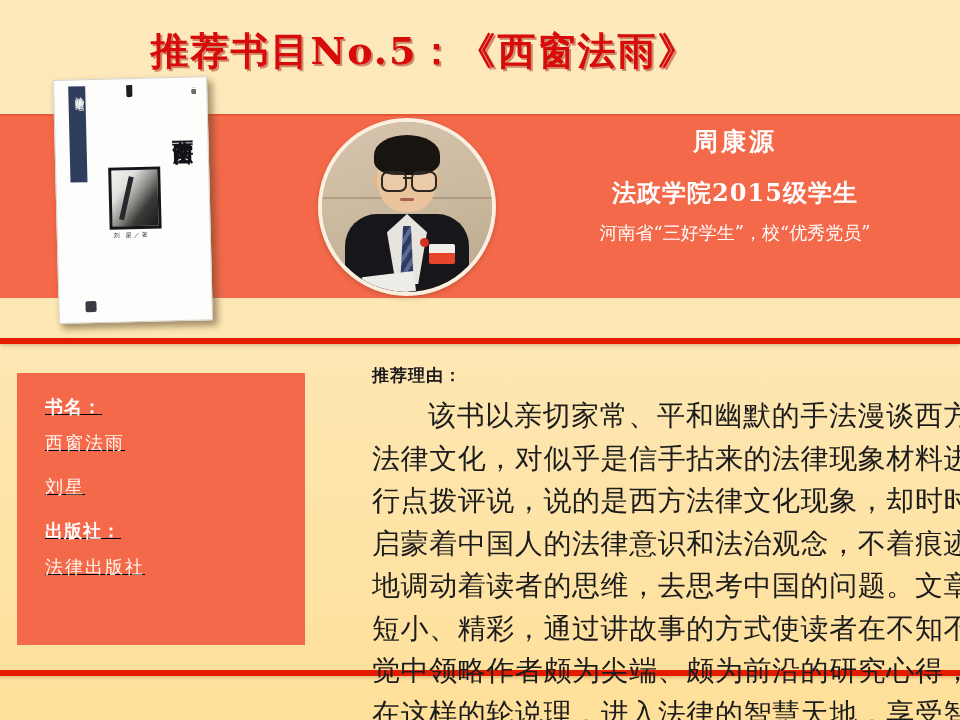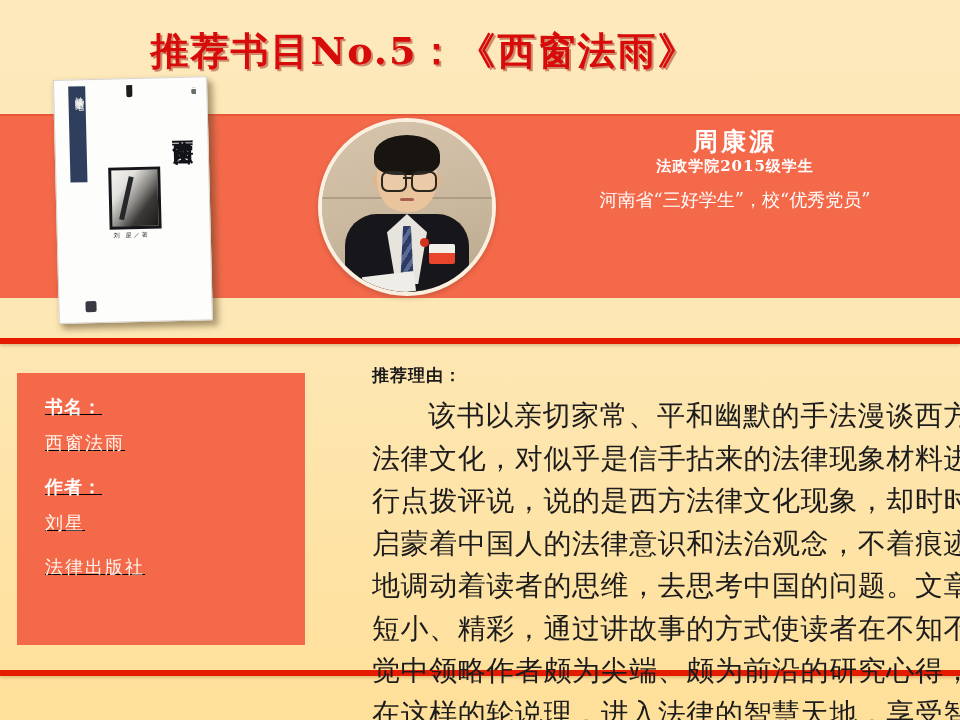--- a/index.html
+++ b/index.html
@@ -344,23 +344,23 @@
   .speaker-name {
     font-family: "DejaVu Serif", "Liberation Serif", serif;
     font-weight: bold;
     font-size: 25px;
     letter-spacing: 3px;
     line-height: 1.25;
   }
   .speaker-role {
     font-family: "DejaVu Serif", "Liberation Serif", serif;
     font-weight: bold;
-    font-size: 15px;
+    font-size: 24px;
     letter-spacing: 1px;
-    margin-top: 0;
+    margin-top: 20px;
   }
   .speaker-honor {
     font-family: "DejaVu Serif", "Liberation Serif", serif;
     font-weight: normal;
     font-size: 18px;
     letter-spacing: 0px;
     margin-top: 12px;
   }
 
   
@@ -485,22 +485,22 @@
     <div class="speaker-honor">河南省“三好学生”，校“优秀党员”</div>
   </div>
 
   <div class="divider top"></div>
   <div class="divider bottom"></div>
 
   <div class="info-box">
     <div class="info-inner">
       <div class="info-label">书名：</div>
       <div class="info-value">西窗法雨</div>
-      <div class="info-label">作者：</div>
       <div class="info-value">刘星</div>
+      <div class="info-label">出版社：</div>
       <div class="info-value last">法律出版社</div>
     </div>
   </div>
 
   <div class="reco">
     <div class="reco-label">推荐理由：</div>
     <div class="reco-body">该书以亲切家常、平和幽默的手法漫谈西方法律文化，对似乎是信手拈来的法律现象材料进行点拨评说，说的是西方法律文化现象，却时时启蒙着中国人的法律意识和法治观念，不着痕迹地调动着读者的思维，去思考中国的问题。文章短小、精彩，通过讲故事的方式使读者在不知不觉中领略作者颇为尖端、颇为前沿的研究心得，在这样的轮说理，进入法律的智慧天地，享受智慧的乐趣。</div>
   </div>
 
 </div>

